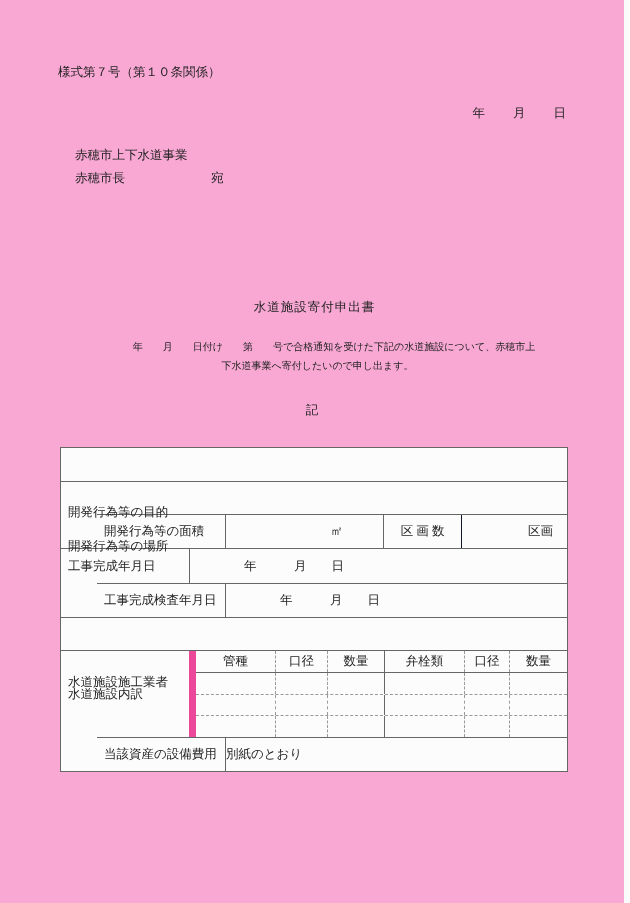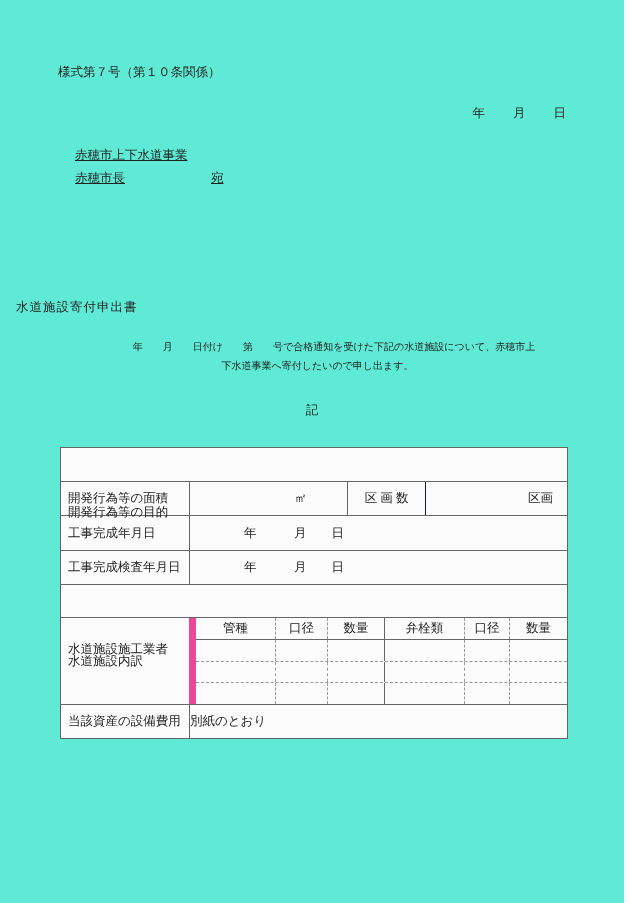--- a/index.html
+++ b/index.html
@@ -5,56 +5,56 @@
   html,body { margin:0; padding:0; }
   body {
     width:630px; height:903px;
     background:#fbfbfb;
     font-family:"Liberation Serif","DejaVu Serif",serif;
     color:#222;
   }
   .page {
     position:relative;
     width:624px; height:903px;
-    background:#5eead4;
+    background:#f9a8d4;
     font-size:12.5px;
     line-height:1;
     overflow:hidden;
   }
   .abs { position:absolute; white-space:nowrap; }
 
   .form-number { left:58px; top:66px; }
   .date-line   { right:57px; top:107px; letter-spacing:1px; }
 
-  .addressee   { left:75px; top:149px;text-decoration:underline; }
+  .addressee   { left:75px; top:149px; }
   .addressee .a-line { height:23px; display:flex; align-items:flex-start; }
   .addressee .atesaki { margin-left:86px; }
 
   .developer   { left:327px; top:196px; }
   .developer .d-line { height:21.7px; }
   .developer .d-field { margin-left:5px; }
   .developer .d-indent { margin-left:66px; }
 
-  .doc-title   { left:16px; right:0; top:301px; text-align:left; letter-spacing:1px; }
+  .doc-title   { left:5px; right:0; top:301px; text-align:center; letter-spacing:1px; }
   .record-mark { left:0; right:0; top:404px; text-align:center; }
 
   .body-para   { left:60px; top:342px; width:515px; font-size:10px;text-align:center; }
   .body-line1  { text-indent:33px; white-space:nowrap; }
   .body-line2  { margin-top:9px; white-space:nowrap; }
 
   
   .form-table {
     position:absolute; left:60px; top:447px; width:508px;
     border:1px solid #666; box-sizing:border-box;
     background:#fcfcfc;
   }
   .trow { display:flex; box-sizing:border-box; align-items:stretch; }
   .trow + .trow { border-top:1px solid #666; }
   .r1,.r2,.r6 { height:33px;flex-direction:column; }
-  .r3,.r5,.r8 { height:34px; }
+  .r3,.r5,.r8 { height:34px;margin-left:36px; }
   .r4 { height:35px; }
   .r7 { height:87px; }
 
   .cell { box-sizing:border-box; display:flex; align-items:center; }
   .cell.label { flex:0 0 128px; padding-left:7px; }
   .cell.value { flex:1 1 auto; border-left:1px solid #666; }
 
   .cell.area-val  { flex:0 0 158px; border-left:1px solid #666; justify-content:flex-end; padding-right:40px; }
   .cell.kukaku-lb { flex:0 0 78px;  border-left:1px solid #666; justify-content:center; }
   .cell.kukaku-vl { flex:1 1 auto;  border-left:1px solid #0f172a; justify-content:flex-end; padding-right:14px; }
@@ -102,20 +102,24 @@
 
   <div class="abs record-mark">記</div>
 
   <div class="form-table">
 
     <div class="trow r1">
       <div class="cell label">開発行為等の目的</div>
       <div class="cell value"></div>
     </div>
 
+    <div class="trow r2">
+      <div class="cell label">開発行為等の場所</div>
+      <div class="cell value"></div>
+    </div>
 
     <div class="trow r3">
       <div class="cell label">開発行為等の面積</div>
       <div class="cell area-val">
         <span>㎡</span>
       </div>
       <div class="cell kukaku-lb">区 画 数</div>
       <div class="cell kukaku-vl">
         <span>区画</span>
       </div>

